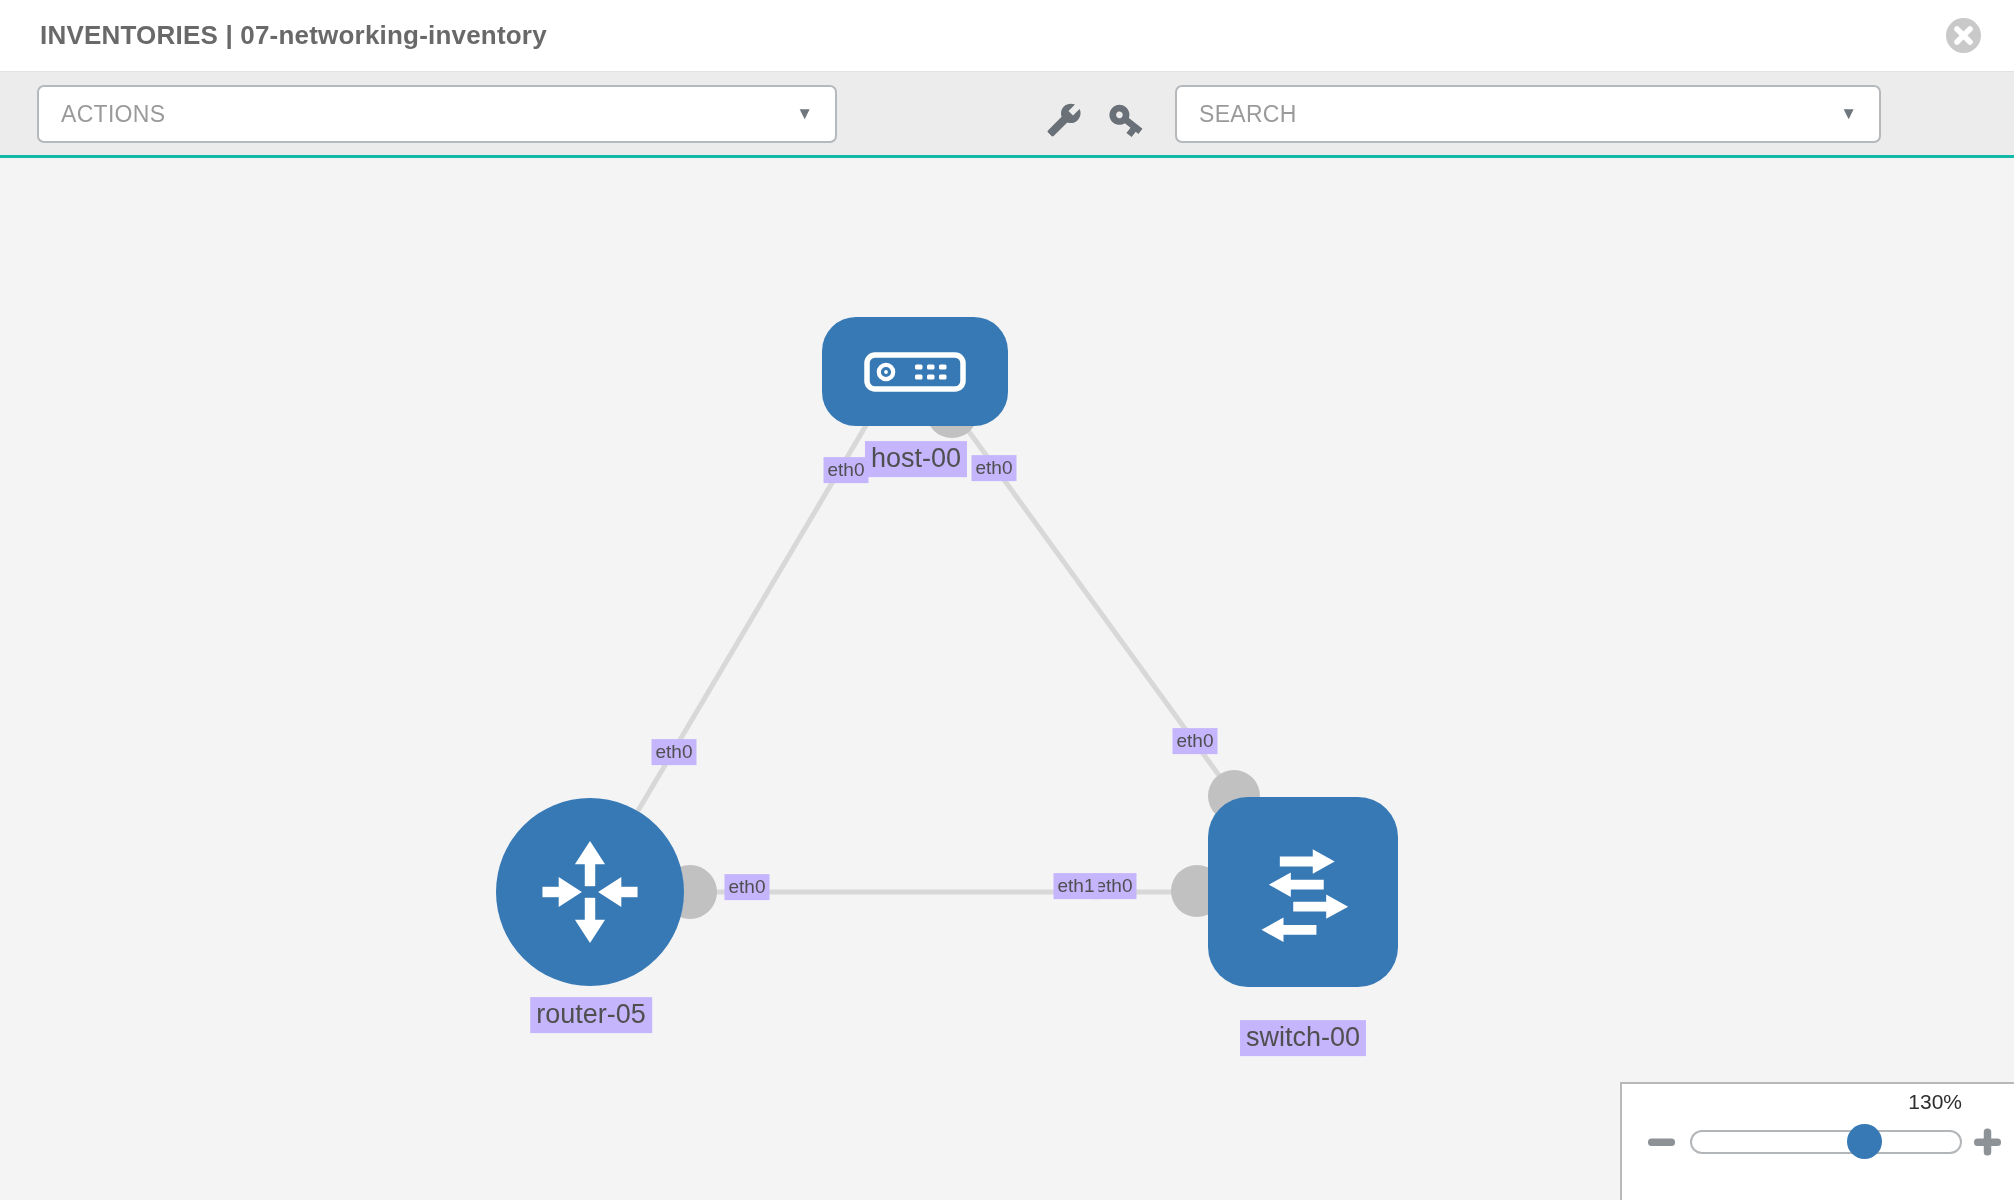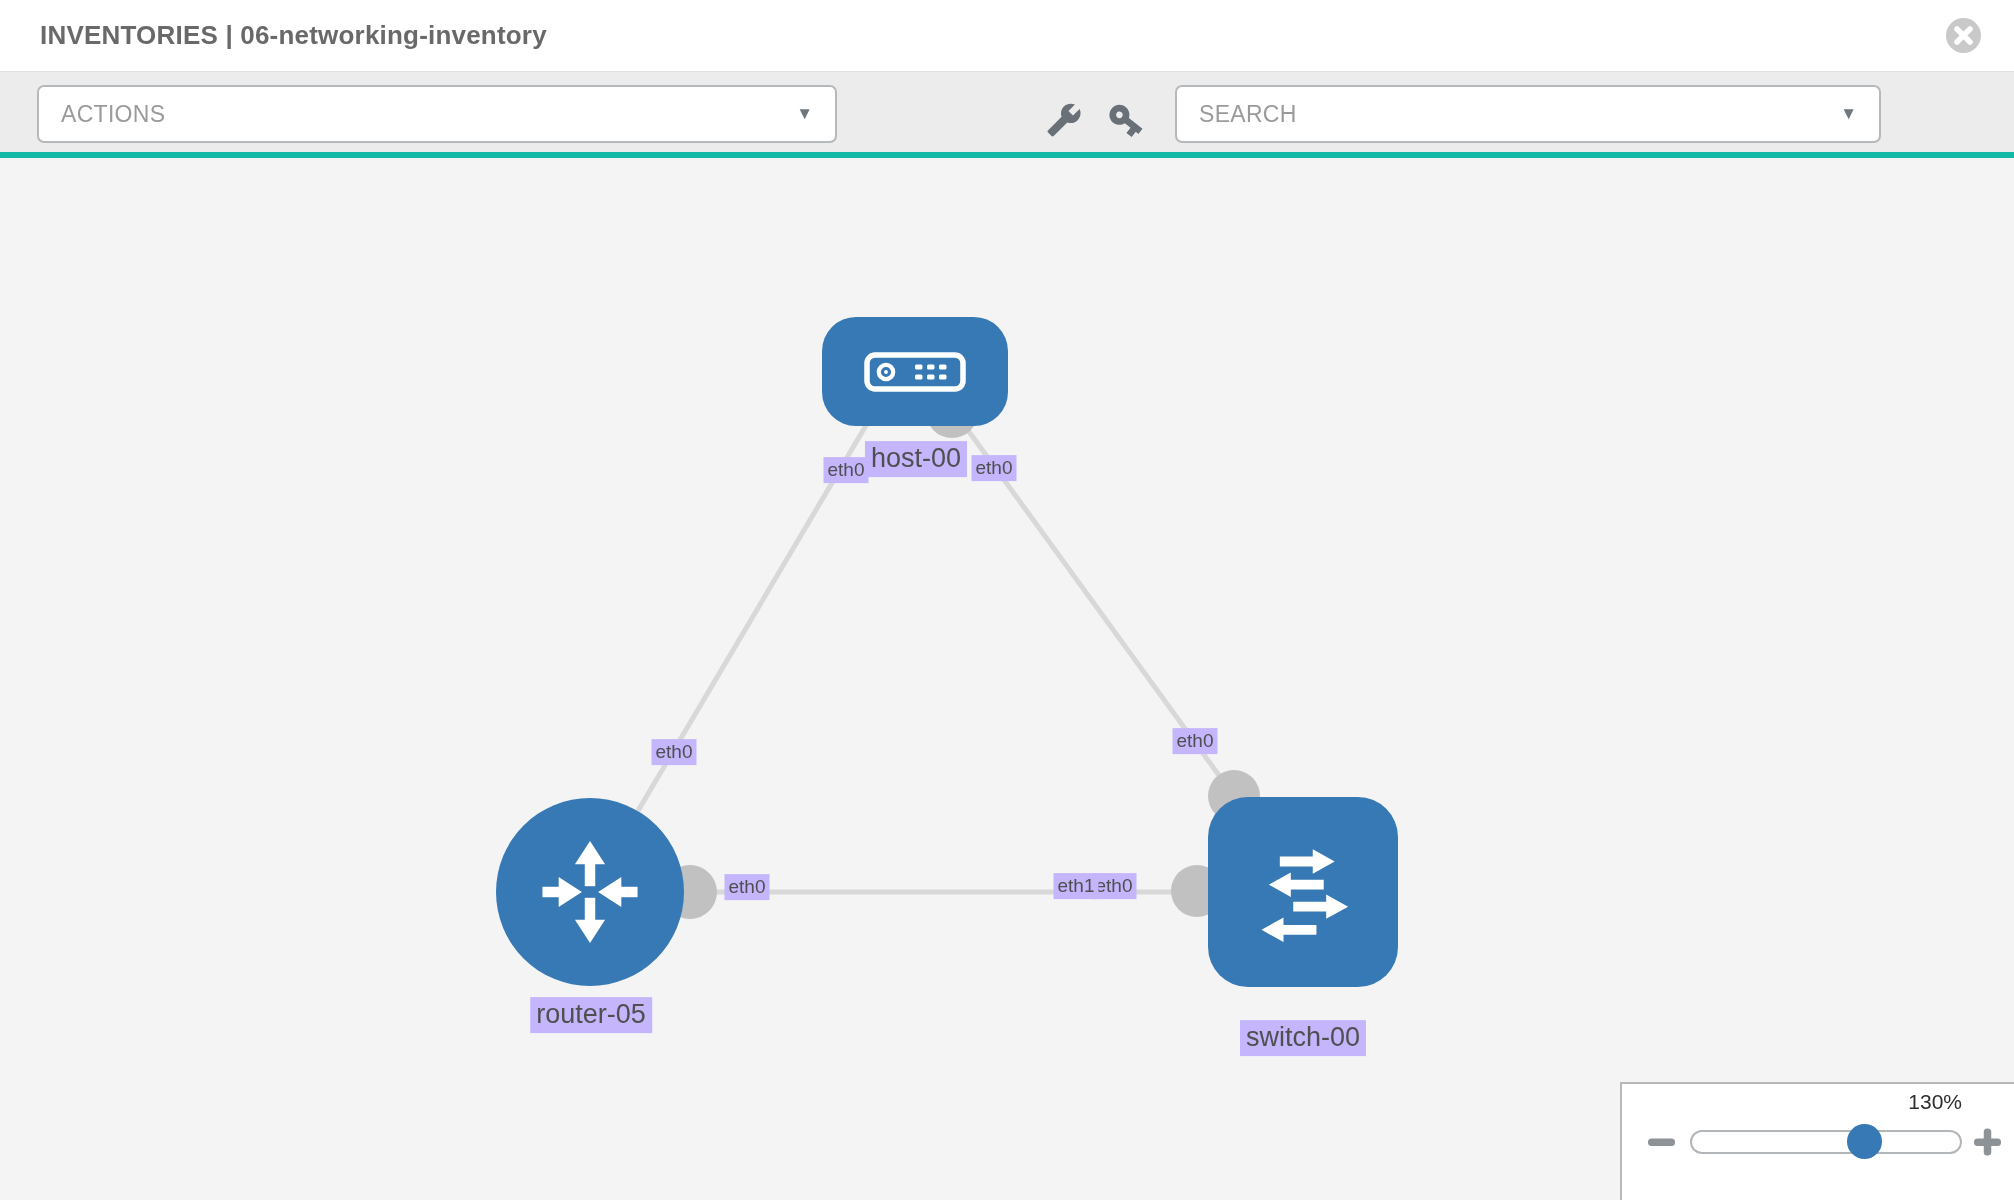--- a/index.html
+++ b/index.html
@@ -13,21 +13,21 @@
     border-bottom:1px solid #e2e2e2;box-sizing:border-box;
   }
   .page-title{
     position:absolute;left:40px;top:0;line-height:71px;
     font-size:26px;font-weight:bold;color:#696969;letter-spacing:.2px;
   }
   .close-btn{position:absolute;left:1945px;top:17px;width:37px;height:37px;cursor:pointer;}
   
   .toolbar{
     position:absolute;left:0;top:72px;width:2014px;height:86px;background:#ececec;
-    border-bottom:6px solid #14b8a6;box-sizing:border-box;
+    border-bottom:3px solid #14b8a6;box-sizing:border-box;
   }
   .select-box{
     position:absolute;top:13px;height:58px;background:#fff;
     border:2px solid #b6b9bc;border-radius:7px;box-sizing:border-box;
     display:flex;align-items:center;justify-content:space-between;
     padding:0 22px;cursor:pointer;
   }
   .select-box .sel-label{font-size:23px;color:#9a9a9a;letter-spacing:.3px;}
   .select-box .caret{font-size:17px;color:#6f767c;}
   .actions-box{left:37px;width:800px;}
@@ -68,21 +68,21 @@
   }
   .zoom-handle{
     position:absolute;left:225px;top:40px;width:35px;height:35px;border-radius:50%;
     background:#3679b5;cursor:grab;
   }
 </style>
 </head>
 <body>
 
 <div class="header">
-  <div class="page-title">INVENTORIES | 06-networking-inventory</div>
+  <div class="page-title">INVENTORIES | 07-networking-inventory</div>
   <div class="close-btn">
     <svg width="37" height="37" viewBox="0 0 37 37">
       <circle cx="18.5" cy="18.5" r="17.5" fill="#c9c9c9"></circle>
       <path d="M12 12 L25 25 M25 12 L12 25" stroke="#fff" stroke-width="5.6" stroke-linecap="round"></path>
     </svg>
   </div>
 </div>
 
 <div class="toolbar">
   <div class="select-box actions-box">

